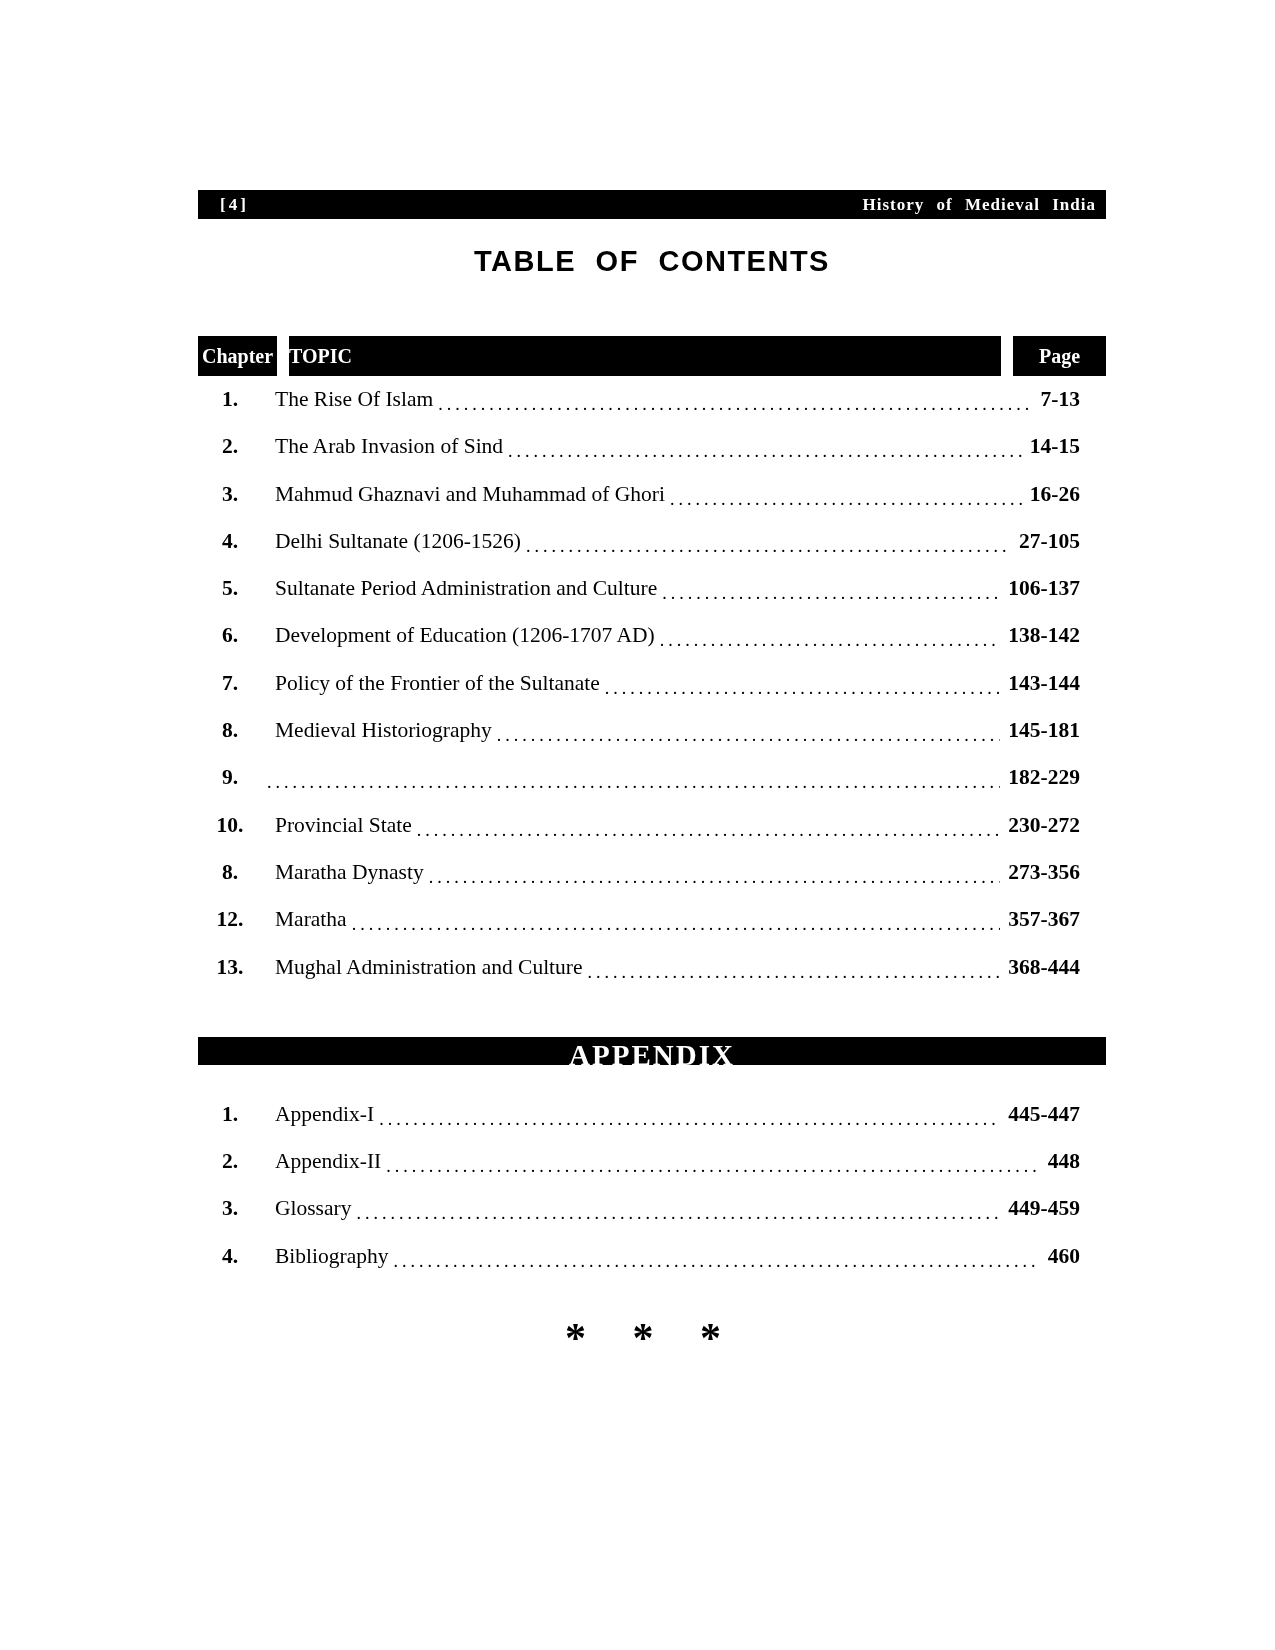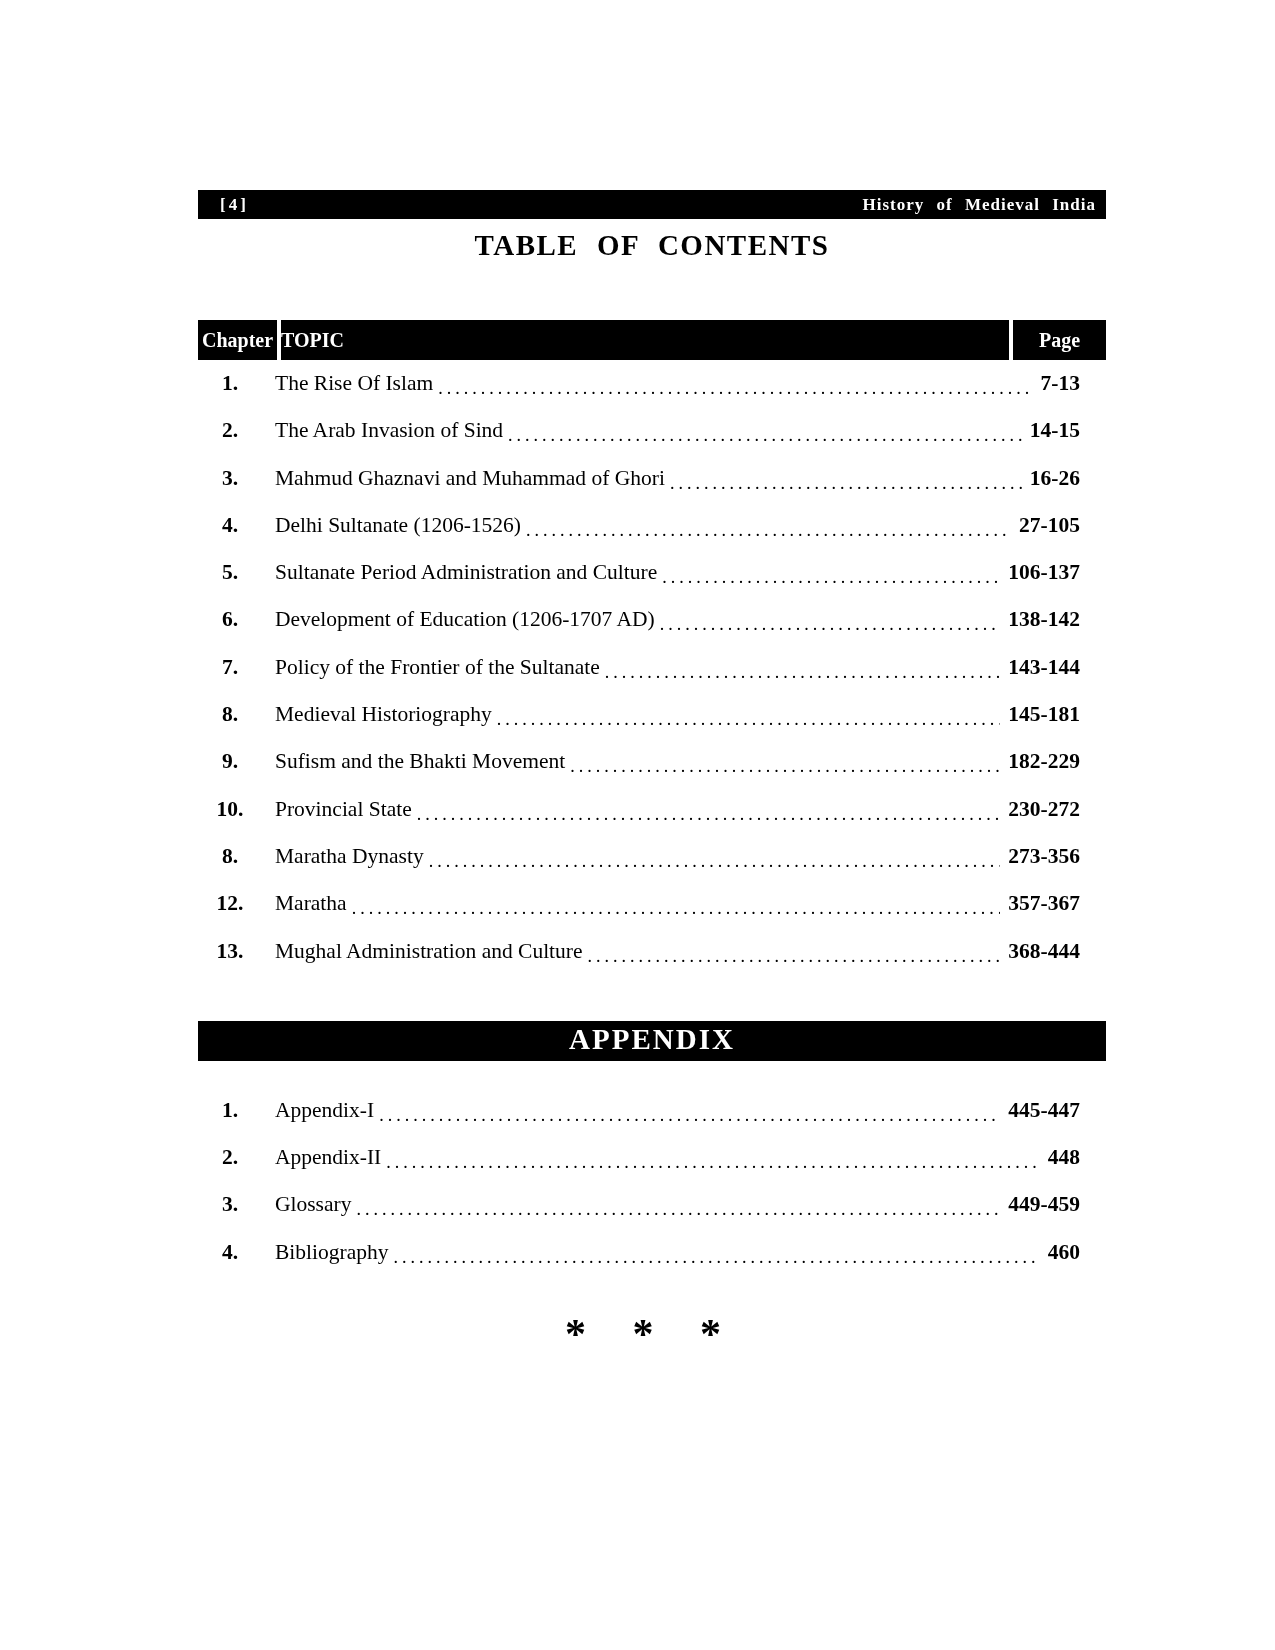--- a/index.html
+++ b/index.html
@@ -33,33 +33,33 @@
     padding: 0 10px 0 22px;
     box-sizing: border-box;
     font-weight: bold;
     font-size: 17px;
   }
   .top-bar .page-num { letter-spacing: 3px; }
   .top-bar .book-title { letter-spacing: 1px; word-spacing: 7px; }
 
   
   .toc-title {
-    margin-top: 10px;
-    text-align: center;
-    font-family: Liberation Serif, serif;
+    margin-top: 26px;
+    text-align: center;
+    font-family: Liberation Sans, sans-serif;
     font-weight: bold;
     font-size: 29px;
     letter-spacing: 1.5px;
     word-spacing: 10px;
   }
 
   
   .thead {
     display: flex;
-    gap: 4px;
+    gap: 12px;
     margin-top: 58px;
     height: 40px;
   }
   .th {
     background: #000000;
     color: #ffffff;
     font-weight: bold;
     font-size: 20px;
     display: flex;
     align-items: center;
@@ -103,21 +103,21 @@
   .row .pg {
     font-weight: bold;
     white-space: nowrap;
     padding-right: 26px;
     text-align: left;
   }
 
   
   .appendix-bar {
     margin-top: 46px;
-    height: 40px;
+    height: 28px;
     background: #000000;
     color: #ffffff;
     text-align: center;
     line-height: 36px;
     font-weight: bold;
     font-size: 29px;
     letter-spacing: 2px;
   }
   .appendix-rows { margin-top: 26px; }
 
@@ -193,21 +193,20 @@
       <span class="pg">143-144</span>
     </div>
     <div class="row">
       <span class="num">8.</span>
       <span class="topic">Medieval Historiography</span>
       <span class="dots"></span>
       <span class="pg">145-181</span>
     </div>
     <div class="row">
       <span class="num">9.</span>
-      <span class="topic">Sufism and the Bhakti Movement</span>
       <span class="dots"></span>
       <span class="pg">182-229</span>
     </div>
     <div class="row">
       <span class="num">10.</span>
       <span class="topic">Provincial State</span>
       <span class="dots"></span>
       <span class="pg">230-272</span>
     </div>
     <div class="row">

